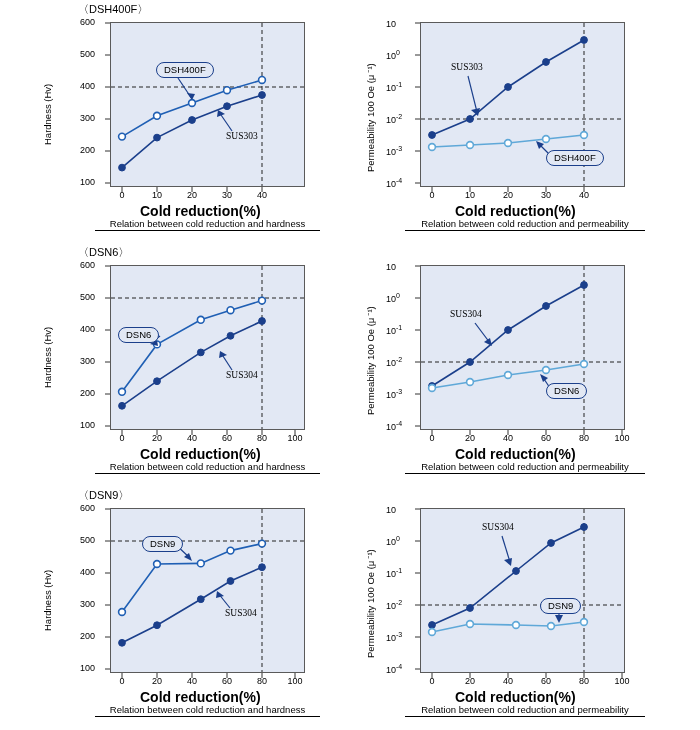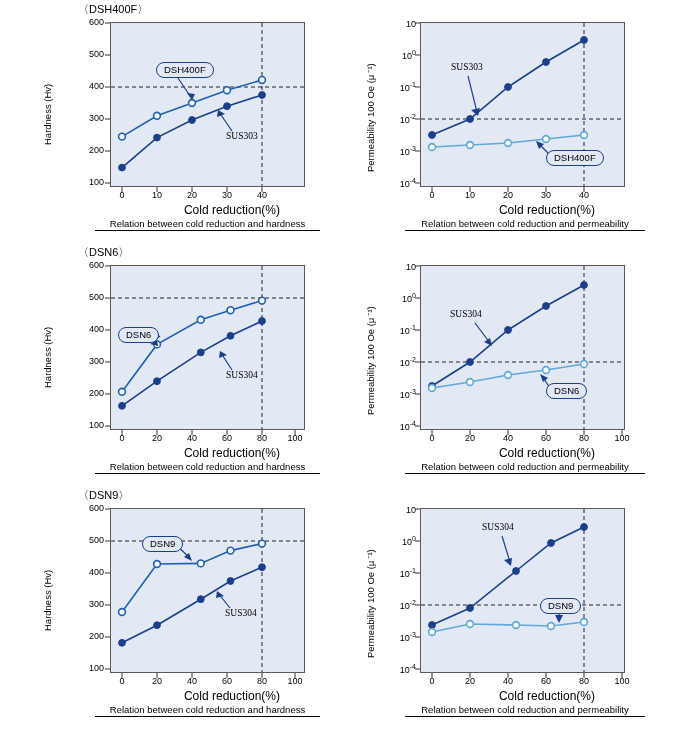--- a/index.html
+++ b/index.html
@@ -65,39 +65,39 @@
 
   .axis-label-y {
     position: absolute;
     font-size: 9.5px;
     white-space: nowrap;
     transform-origin: 0 0;
     transform: rotate(-90deg);
   }
   .axis-label-x {
     position: absolute;
-    font-size: 12px;
-    white-space: nowrap;
-    text-align: right;
+    font-size: 14px;
+    white-space: nowrap;
+    text-align: left;
+    font-weight: bold;
   }
   .caption {
     position: absolute;
     font-size: 9.5px;
     white-space: nowrap;
     text-align: center;
     border-bottom: 1px solid #000;
     padding-bottom: 1px;
   }
   .ticklabel {
     position: absolute;
     font-size: 9px;
     white-space: nowrap;
   }
   .ticklabel.y {
-    text-align: right;
   }
   .ticklabel.x {
     text-align: center;
   }
   .series-label {
     position: absolute;
     font-size: 9.5px;
     white-space: nowrap;
     font-family: Liberation Serif, serif;
   }

